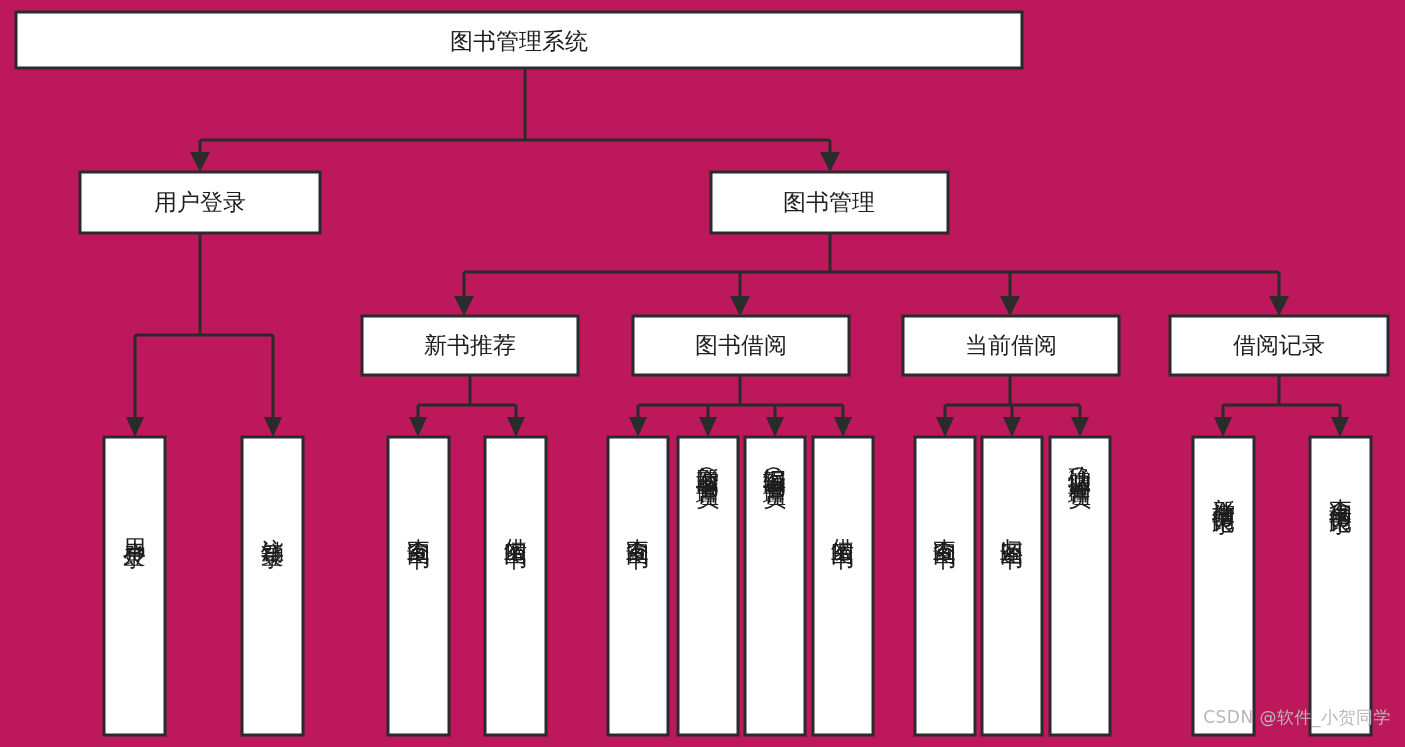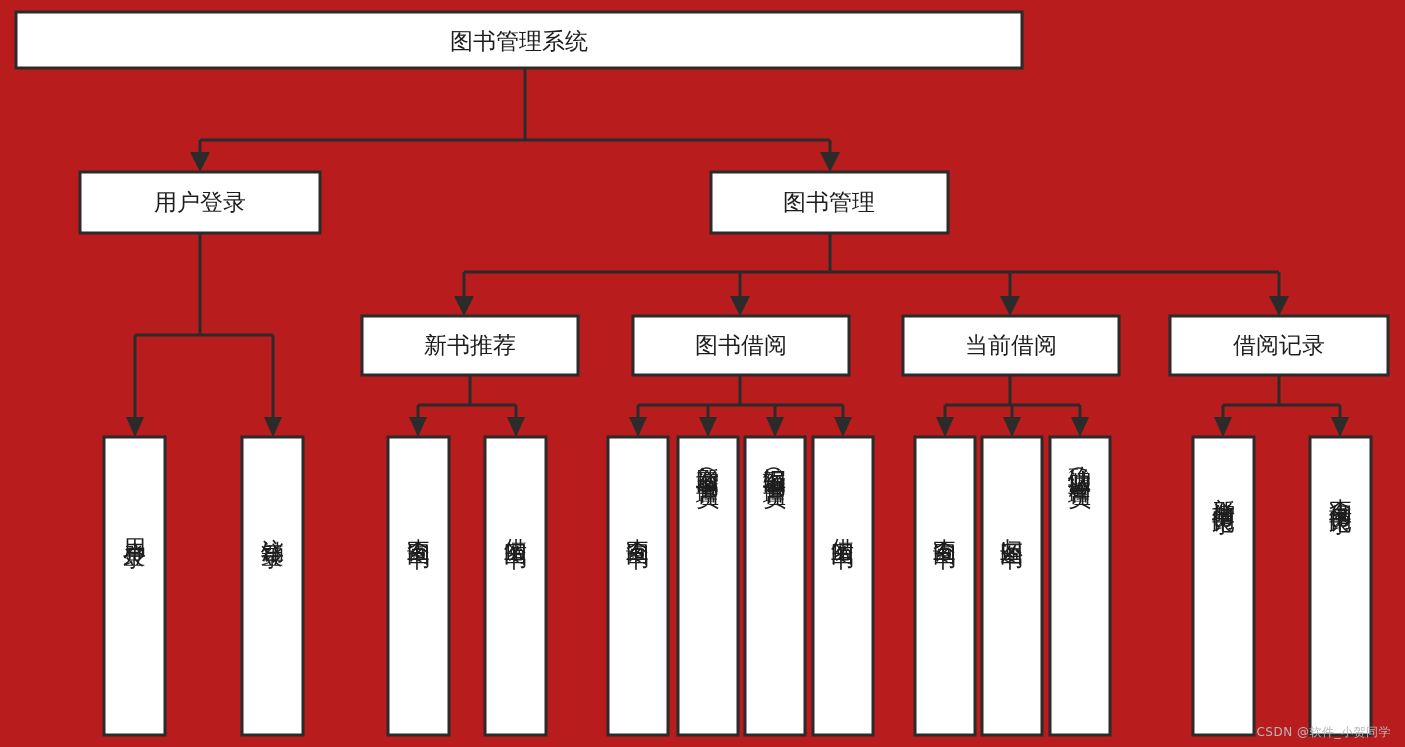--- a/index.html
+++ b/index.html
@@ -11,21 +11,21 @@
   body {
     font-family: "DejaVu Sans", "Liberation Sans", sans-serif;
     width: 1405px;
     height: 747px;
     overflow: hidden;
   }
   #diagram-root {
     position: relative;
     width: 1405px;
     height: 747px;
-    background: #b91c1c;
+    background: #be185d;
     text-align: center;
   }
   svg#flowchart {
     position: absolute;
     left: 0;
     top: 0;
     width: 1405px;
     height: 747px;
     display: block;
   }
@@ -57,23 +57,23 @@
     fill: #1d1d1d;
     writing-mode: vertical-rl;
     text-orientation: upright;
     glyph-orientation-vertical: 0;
     letter-spacing: 3px;
     dominant-baseline: central;
   }
   .watermark {
     position: absolute;
     right: 14px;
-    bottom: 6px;
-    font-family: "DejaVu Sans", "Liberation Sans", sans-serif;
-    font-size: 12px;
+    bottom: 18px;
+    font-family: "DejaVu Sans", "Liberation Sans", sans-serif;
+    font-size: 17px;
     color: #b7b7b7;
     white-space: nowrap;
     user-select: none;
     letter-spacing: 0.5px;
   }
 </style>
 </head>
 <body>
 
 <div id="diagram-root">

